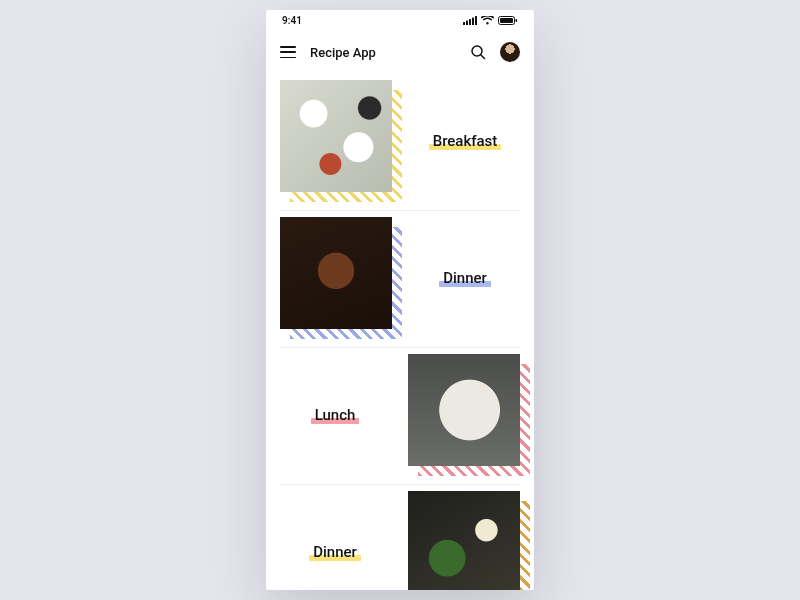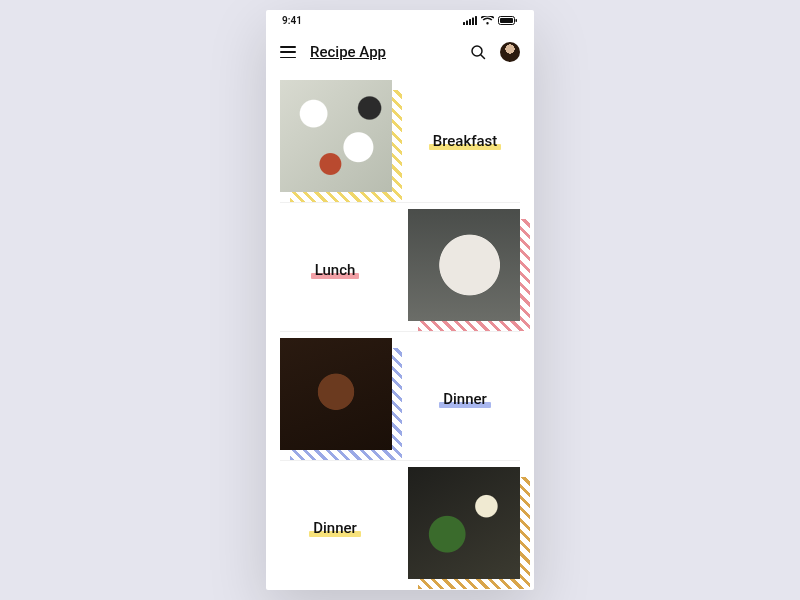--- a/index.html
+++ b/index.html
@@ -41,35 +41,35 @@
     align-items: center;
     padding: 0 14px;
     gap: 14px;
   }
   .hamburger {
     width: 16px; height: 12px;
     display: flex; flex-direction: column; justify-content: space-between;
     cursor: pointer;
   }
   .hamburger span { display:block; height:1.5px; background:#111; border-radius:1px; width:100%; }
-  .app-title { font-size: 15px; font-weight: 500; flex: 1; text-decoration: underline; }
+  .app-title { font-size: 13px; font-weight: 500; flex: 1; }
   .search-btn { cursor: pointer; display:flex; }
   .avatar {
     width: 20px; height: 20px; border-radius: 50%;
     background: radial-gradient(circle at 50% 35%, #d9b99b 28%, #2b1a0e 29%);
     cursor: pointer;
   }
 
   .feed { padding: 0 14px 0 14px; }
   .cat-row {
     display: flex;
     align-items: center;
     gap: 18px;
     border-bottom: 1px solid #f0f0f0;
-    padding: 6px 0 0 0;
+    padding: 6px 0 8px 0;
   }
   .cat-row.reverse { flex-direction: row-reverse; }
 
   .cat-label {
     flex: 1;
     display:flex;
     align-items: center;
     justify-content: center;
   }
   .cat-label span {
@@ -195,45 +195,45 @@
     <div class="cat-row" style="--hl:#f7e27b; --stripe:#f0d76a;">
       <div class="tile-wrap">
         <div class="stripe-bg"></div>
         <div class="tile food-breakfast"></div>
       </div>
       <div class="cat-label">
         <span>Breakfast</span>
       </div>
     </div>
 
+    <div class="cat-row" style="--hl:#a9b7ef; --stripe:#9aa9e6;">
+      <div class="tile-wrap">
+        <div class="stripe-bg"></div>
+        <div class="tile food-dinner"></div>
+      </div>
+      <div class="cat-label">
+        <span>Dinner</span>
+      </div>
+    </div>
+
     <div class="cat-row reverse" style="--hl:#f2a0a6; --stripe:#e98f97;">
       <div class="tile-wrap">
         <div class="stripe-bg"></div>
         <div class="tile food-lunch"></div>
       </div>
       <div class="cat-label">
         <span>Lunch</span>
       </div>
     </div>
 
-    <div class="cat-row" style="--hl:#a9b7ef; --stripe:#9aa9e6;">
-      <div class="tile-wrap">
-        <div class="stripe-bg"></div>
-        <div class="tile food-dinner"></div>
+    <div class="cat-row reverse" style="--hl:#f7e27b; --stripe:#d9a54a; border-bottom:none;">
+      <div class="tile-wrap">
+        <div class="stripe-bg"></div>
+        <div class="tile food-snack"></div>
       </div>
       <div class="cat-label">
         <span>Dinner</span>
       </div>
     </div>
 
-    <div class="cat-row reverse" style="--hl:#f7e27b; --stripe:#d9a54a; border-bottom:none;">
-      <div class="tile-wrap">
-        <div class="stripe-bg"></div>
-        <div class="tile food-snack"></div>
-      </div>
-      <div class="cat-label">
-        <span>Dinner</span>
-      </div>
-    </div>
-
   </div>
 
 </div>
 
 </body></html>

